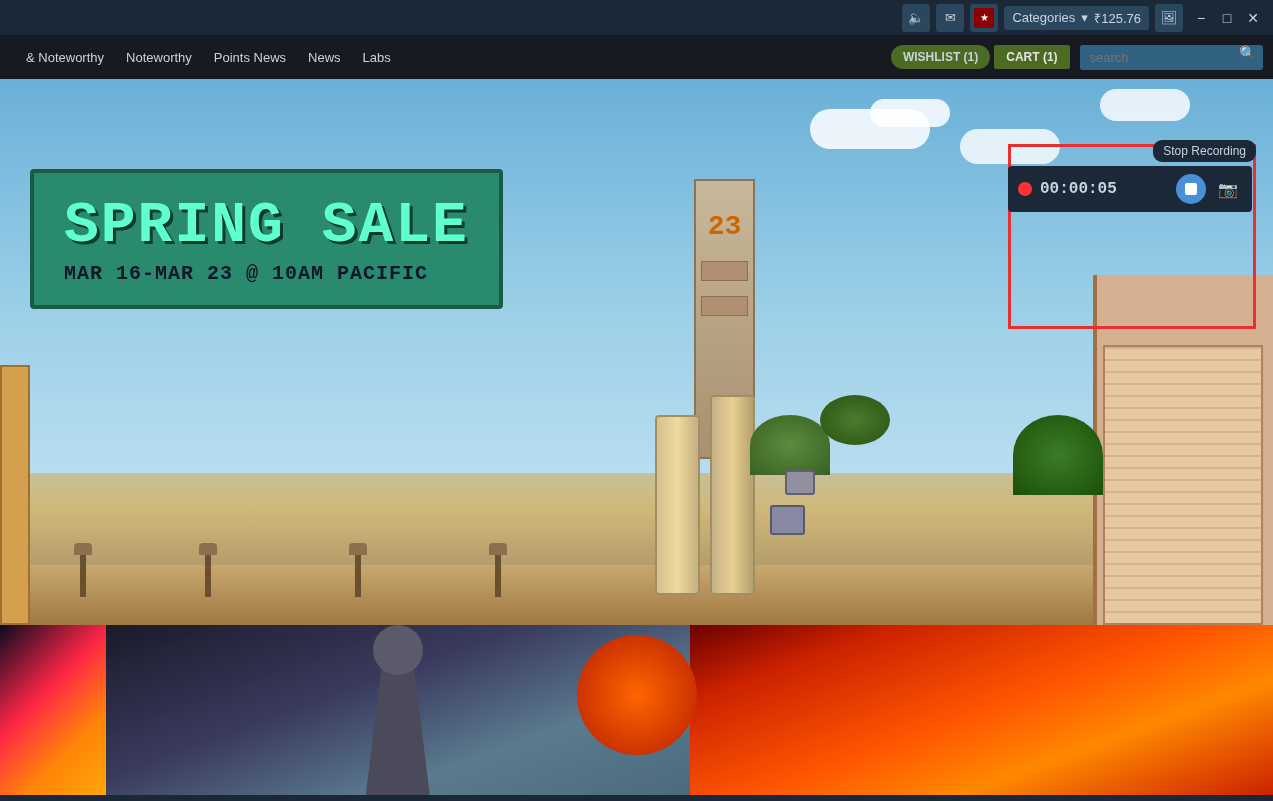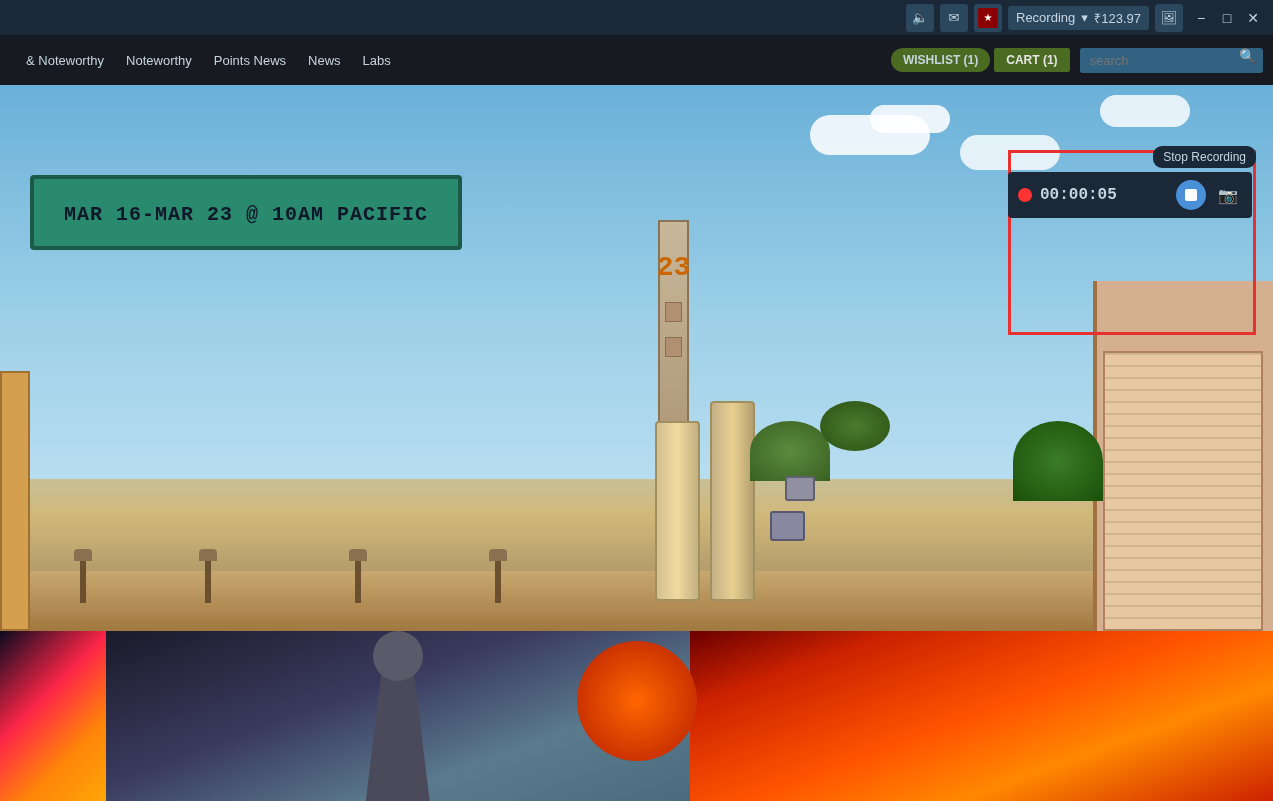--- a/index.html
+++ b/index.html
@@ -72,21 +72,21 @@
       justify-content: center;
       cursor: pointer;
       color: #c6d4df;
       font-size: 14px;
       border-radius: 2px;
     }
 
     
     #navbar {
       width: 100%;
-      height: 50px;
+      height: 44px;
       background: #171a21;
       display: flex;
       align-items: center;
       padding: 0 10px;
       gap: 0;
       position: relative;
       z-index: 99;
     }
     .nav-wishlist-cart {
       display: flex;
@@ -307,26 +307,25 @@
       justify-content: center;
       cursor: pointer;
       color: #c6d4df;
       font-size: 16px;
     }
 
     
     #tower-23 {
       position: absolute;
       top: 100px;
-      left: 658px;
-      width: 31px;
+      left: 694px;
+      width: 61px;
       height: 280px;
       background: linear-gradient(180deg, #c8b89a 0%, #a89070 100%);
       border: 2px solid #8b7355;
-      margin-top: 35px;
     }
 
     .tower-23-text {
       position: absolute;
       top: 30px;
       left: 50%;
       transform: translateX(-50%);
       color: #cc6600;
       font-size: 28px;
       font-weight: 900;
@@ -336,23 +335,23 @@
 </head>
 <body>
 
 <div id="titlebar">
   <div class="titlebar-icon">🔈</div>
   <div class="titlebar-icon">✉</div>
   <div class="titlebar-icon">
     <div class="titlebar-avatar">★</div>
   </div>
   <div class="titlebar-user">
-    <span>Recording</span>
+    <span>Categories</span>
     <span>▾</span>
-    <span>₹123.97</span>
+    <span>₹125.76</span>
   </div>
   <div class="titlebar-icon">🖼</div>
   <div class="titlebar-window-controls">
     <div class="win-btn">−</div>
     <div class="win-btn">□</div>
     <div class="win-btn close">✕</div>
   </div>
 </div>
 
 <div id="navbar">
@@ -432,20 +431,21 @@
     </div>
 
     <div style="position:absolute;bottom:320px;left:750px;width:80px;height:60px;background:radial-gradient(ellipse,#5a8c40 0%,#3a6020 100%);border-radius:50% 50% 0 0;"></div>
     <div style="position:absolute;bottom:350px;left:820px;width:70px;height:50px;background:radial-gradient(ellipse,#4a7c30 0%,#2a5010 100%);border-radius:50%;"></div>
     <div style="position:absolute;bottom:300px;right:170px;width:90px;height:80px;background:radial-gradient(ellipse,#3a7c28 0%,#1a5008 100%);border-radius:50% 50% 0 0;"></div>
 
     <div style="position:absolute;bottom:300px;left:785px;width:30px;height:25px;background:#9090a0;border:2px solid #606070;border-radius:3px;"></div>
     <div style="position:absolute;bottom:260px;left:770px;width:35px;height:30px;background:#8888a0;border:2px solid #585870;border-radius:3px;"></div>
 
     <div id="spring-sale-banner">
+      <div id="spring-sale-title">SPRING SALE</div>
       <div id="spring-sale-date">MAR 16-MAR 23 @ 10AM PACIFIC</div>
     </div>
 
     <div id="game-thumbnails">
       <div class="game-thumb game-thumb-1">
 
         <div style="width:100%;height:100%;background:linear-gradient(135deg,#0a0a1e 0%,#ff2244 40%,#ff8800 70%,#ffaa00 100%);opacity:0.9;"></div>
       </div>
       <div class="game-thumb game-thumb-2">
 

